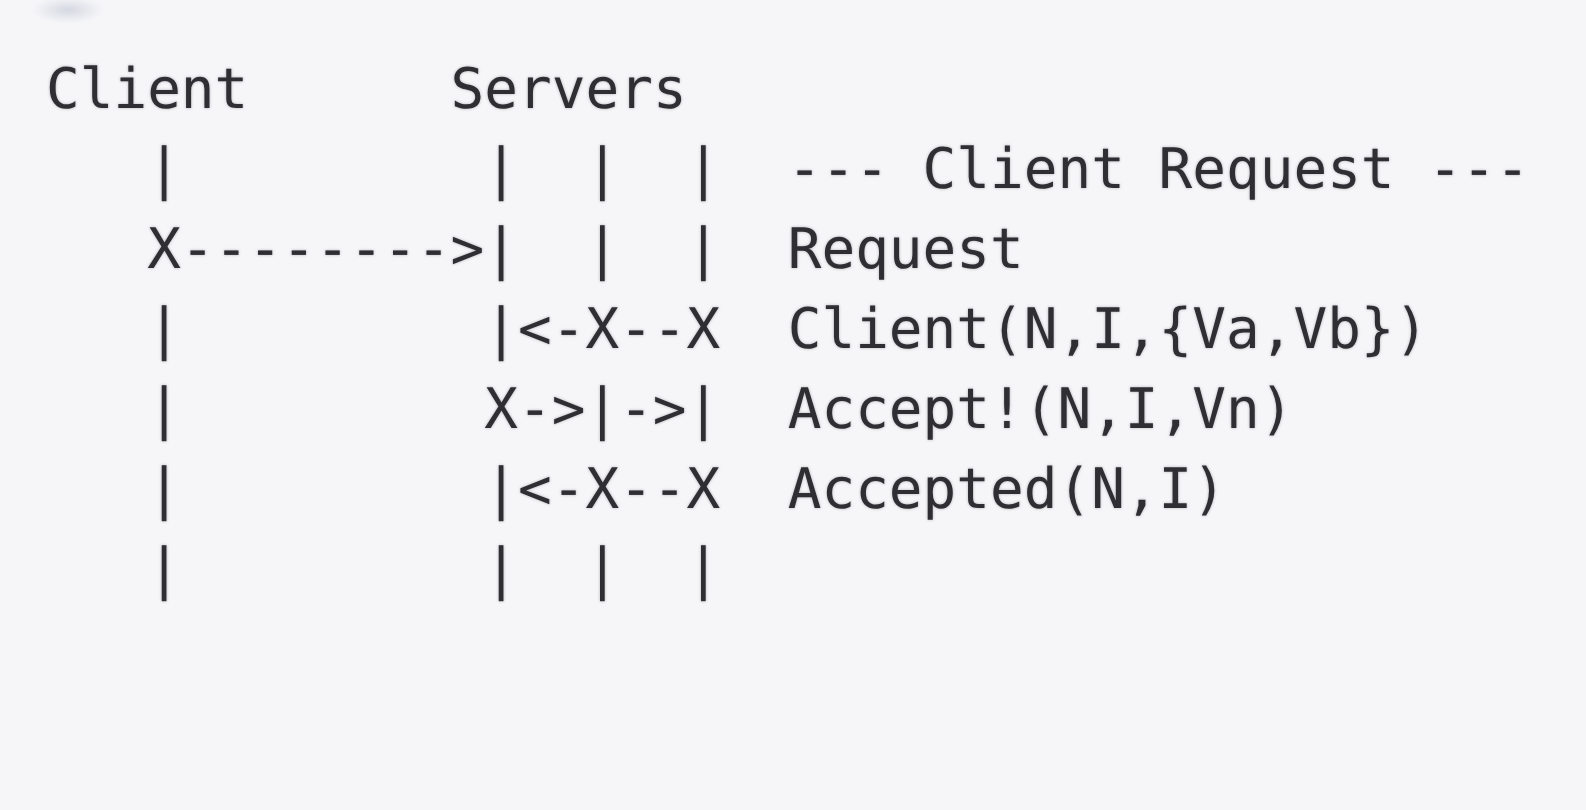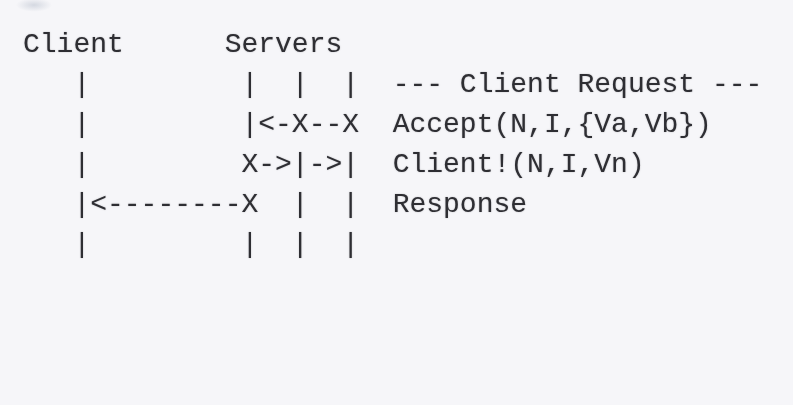--- a/index.html
+++ b/index.html
@@ -53,28 +53,29 @@
   }
   .servers-hdr {
     margin-left: 6ch;
   }
 </style>
 </head>
 <body style="background: rgb(246, 246, 249);">
 
 <div class="smudge"></div>
 
-<div class="diagram" style="color: rgb(46, 46, 51); font-family: Liberation Mono, monospace;">
+<div class="diagram" style="color: rgb(46, 46, 51);">
   <div class="row"><span class="hdr">Client</span><span class="hdr servers-hdr">Servers</span></div>
 
   <div class="row"><span class="art">   |         |  |  |</span><span class="label">--- Client Request ---</span></div>
 
+  <div class="row"><span class="art">   X--------&gt;|  |  |</span><span class="label">Request</span></div>
 
 
-  <div class="row"><span class="art">   |         |&lt;-X--X</span><span class="label">Accept(N,I,{Va,Vb})</span></div>
+  <div class="row"><span class="art">   |         |&lt;-X--X</span><span class="label">Client(N,I,{Va,Vb})</span></div>
 
-  <div class="row"><span class="art">   |         X-&gt;|-&gt;|</span><span class="label">Client!(N,I,Vn)</span></div>
+  <div class="row"><span class="art">   |         X-&gt;|-&gt;|</span><span class="label">Accept!(N,I,Vn)</span></div>
 
+  <div class="row"><span class="art">   |         |&lt;-X--X</span><span class="label">Accepted(N,I)</span></div>
 
-  <div class="row"><span class="art">   |&lt;--------X  |  |</span><span class="label">Response</span></div>
 
   <div class="row"><span class="art">   |         |  |  |</span><span class="label"></span></div>
 </div>
 
 </body></html>

